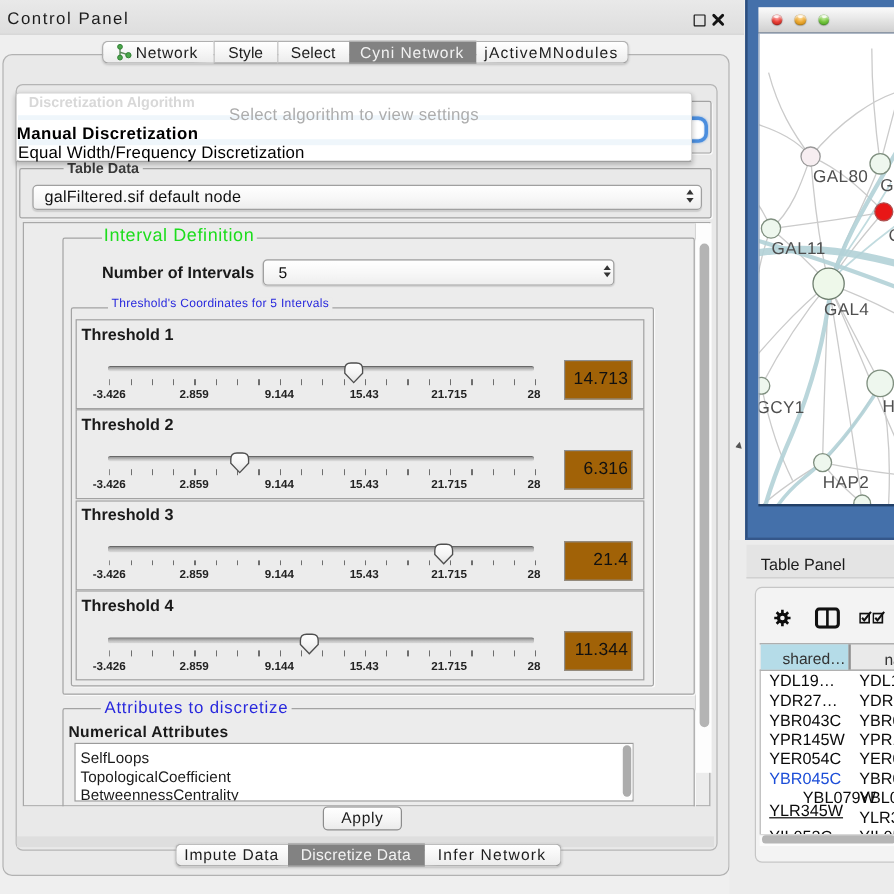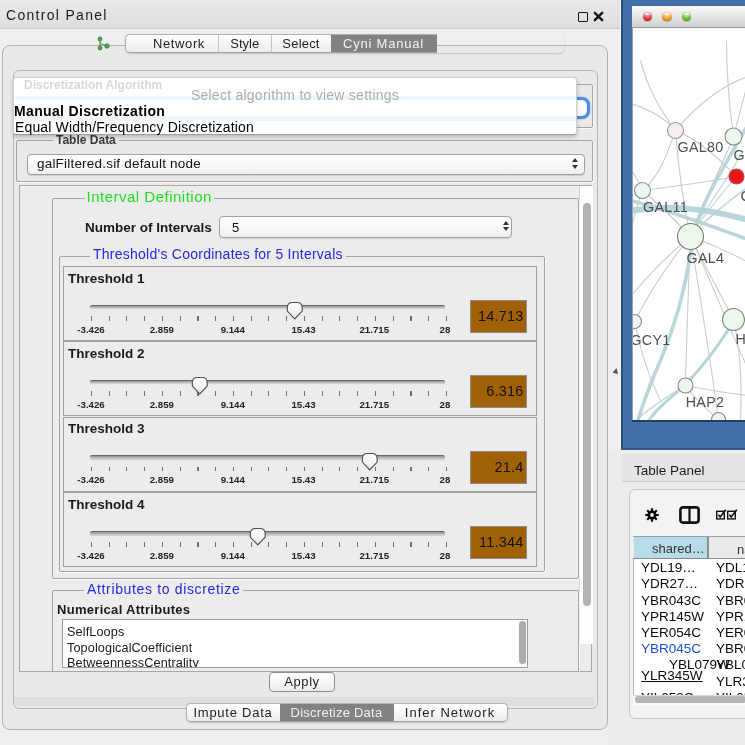--- a/index.html
+++ b/index.html
@@ -24,36 +24,37 @@
 .ticks{position:absolute;height:4.5px;
  background-image:repeating-linear-gradient(90deg,#6e6e6e 0,#6e6e6e 1px,transparent 1px,transparent 17.75px);}
 .slab{position:absolute;font-size:9.7px;font-weight:bold;color:#232323;width:54px;text-align:center;white-space:nowrap;}
 .vbox{position:absolute;width:53px;height:31px;background:#a16207;border:1px solid #8e8e8e;
  font-size:14.5px;letter-spacing:0.2px;color:#111;text-align:right;line-height:31px;padding-right:2px;box-sizing:content-box;}
 .tab{position:absolute;top:0;height:100%;box-sizing:border-box;
  background:linear-gradient(#ffffff,#f6f6f6 50%,#ececec);
  border-top:1px solid #b0b0b0;border-bottom:1px solid #9e9e9e;
  font-size:13px;color:#1d1d1d;text-align:center;}
 .tabsel{background:#828282 !important;color:#f2f2f2 !important;}
-.tabbar{position:absolute;box-shadow:0 1px 2px rgba(0,0,0,.18);border-radius:5px;margin-left:40px;}
+.tabbar{position:absolute;box-shadow:0 1px 2px rgba(0,0,0,.18);border-radius:5px;}
 </style></head><body>
 
 <div class="a" style="left:0;top:0;width:620px;height:28px;background:linear-gradient(#e9e9e9,#dedede);border-bottom:1px solid #cccccc;"></div>
 <div class="a" style="left:6px;top:7px;font-size:14px;letter-spacing:1.3px;color:#1c1c1c;">Control Panel</div>
 <div class="a" style="left:578px;top:12px;width:8px;height:8px;border:1.6px solid #141414;border-radius:1px;"></div>
 <svg class="a" style="left:593px;top:11px;" width="11" height="11" viewBox="0 0 11 11">
 <path d="M1.8,1.8 L9.2,9.2 M9.2,1.8 L1.8,9.2" stroke="#141414" stroke-width="2.4" stroke-linecap="round"></path>
   </svg>
 <div class="a" style="left:0;top:29px;width:620px;height:716px;background:#efefef;"></div>
 <div class="a" style="left:2px;top:45px;width:604px;height:683px;background:#e9e9e9;border:1px solid #b2b2b2;border-radius:8px;"></div>
 <div class="tabbar" style="left:85px;top:34px;width:438.5px;height:19px;">
 <div class="tab" style="left:0px;width:93px;line-height:18px;border-left:1px solid #b0b0b0;border-radius:5px 0 0 5px;padding-left:14px;letter-spacing:0.6px;">Network</div>
 <div class="tab" style="left:93px;width:52.5px;line-height:18px;border-left:1px solid #c4c4c4;">Style</div>
 <div class="tab" style="left:145.5px;width:60.0px;line-height:18px;border-left:1px solid #c4c4c4;letter-spacing:0.2px;">Select</div>
-<div class="tab tabsel" style="left:205.5px;width:106.0px;line-height:18px;letter-spacing:0.8px;">Cyni Manual</div>
+<div class="tab tabsel" style="left:205.5px;width:106.0px;line-height:18px;letter-spacing:0.8px;">Cyni Network</div>
+<div class="tab" style="left:311.5px;width:127.0px;line-height:18px;border-right:1px solid #b0b0b0;border-radius:0 5px 5px 0;letter-spacing:1.0px;">jActiveMNodules</div>
 </div>
 <svg class="a" style="left:96px;top:36px;" width="15" height="15" viewBox="0 0 15 15">
 <path d="M4,3.5 L4,11.5 M4,7.5 L10.5,9.5" stroke="#5a8a5a" stroke-width="1.2" fill="none"></path>
 <circle cx="4" cy="3" r="2" fill="#4ca64c" stroke="#2e7d32" stroke-width="0.8"></circle>
 <circle cx="11" cy="10" r="2.2" fill="#4ca64c" stroke="#2e7d32" stroke-width="0.8"></circle>
 <circle cx="4" cy="12" r="2" fill="#4ca64c" stroke="#2e7d32" stroke-width="0.8"></circle>
   </svg>
 <div class="a" style="left:13px;top:70px;width:583px;height:637px;background:#e9e9e9;border:1px solid #b5b5b5;border-radius:6px;"></div>
 <div class="grp" style="left:16px;top:84px;width:575px;height:42px;"></div>
 <div class="a" style="left:500px;top:97px;width:90px;height:22px;border:3px solid #4b8ede;border-radius:8px;background:#fff;box-sizing:border-box;box-shadow:0 0 2px rgba(90,150,220,.8), inset 0 0 1.5px rgba(90,150,220,.6);"></div>
@@ -71,21 +72,21 @@
 <div class="grp" style="left:52px;top:197.5px;width:525px;height:379px;"></div>
 <div class="glabel" style="left:55.5px;top:190.5px;color:#1ddd1d;font-weight:normal;font-size:15px;letter-spacing:0.5px;background:#ececec;padding:0 2px;">Interval Definition</div>
 <div class="tlabel" style="left:85px;top:219.5px;font-size:13.5px;">Number of Intervals</div>
 <div class="combo" style="left:219px;top:215.5px;width:291px;height:20.5px;"></div>
 <div class="combotext" style="left:232px;top:219.5px;font-size:13px;">5</div>
 <div class="arrows" style="left:503px;top:220.5px;">
     <div class="up"></div>
     <div class="dn"></div>
   </div>
 <div class="grp" style="left:59px;top:256px;width:484px;height:314px;"></div>
-<div class="glabel" style="left:61px;top:247.5px;color:#2828dd;font-weight:normal;font-size:14px;letter-spacing:0.25px;background:#ececec;">Threshold's Coordinates for 5 Intervals</div>
+<div class="glabel" style="left:61px;top:247.5px;color:#2828dd;font-weight:normal;font-size:10px;letter-spacing:0.25px;background:#ececec;">Threshold's Coordinates for 5 Intervals</div>
 <div class="tpanel" style="left:63px;top:266px;width:472px;height:73px;"></div>
 <div class="tlabel" style="left:68px;top:270.6px;font-size:13.5px;">Threshold 1</div>
 <div class="track" style="left:90px;top:304.7px;width:355px;"></div>
 <div class="ticks" style="left:90.5px;top:316px;width:357px;"></div>
 <div class="slab" style="left:64px;top:323.5px;">-3.426</div>
 <div class="slab" style="left:134.8px;top:323.5px;">2.859</div>
 <div class="slab" style="left:205.75px;top:323.5px;">9.144</div>
 <div class="slab" style="left:276.5px;top:323.5px;">15.43</div>
 <div class="slab" style="left:347.3px;top:323.5px;">21.715</div>
 <div class="slab" style="left:418px;top:323.5px;">28</div>

